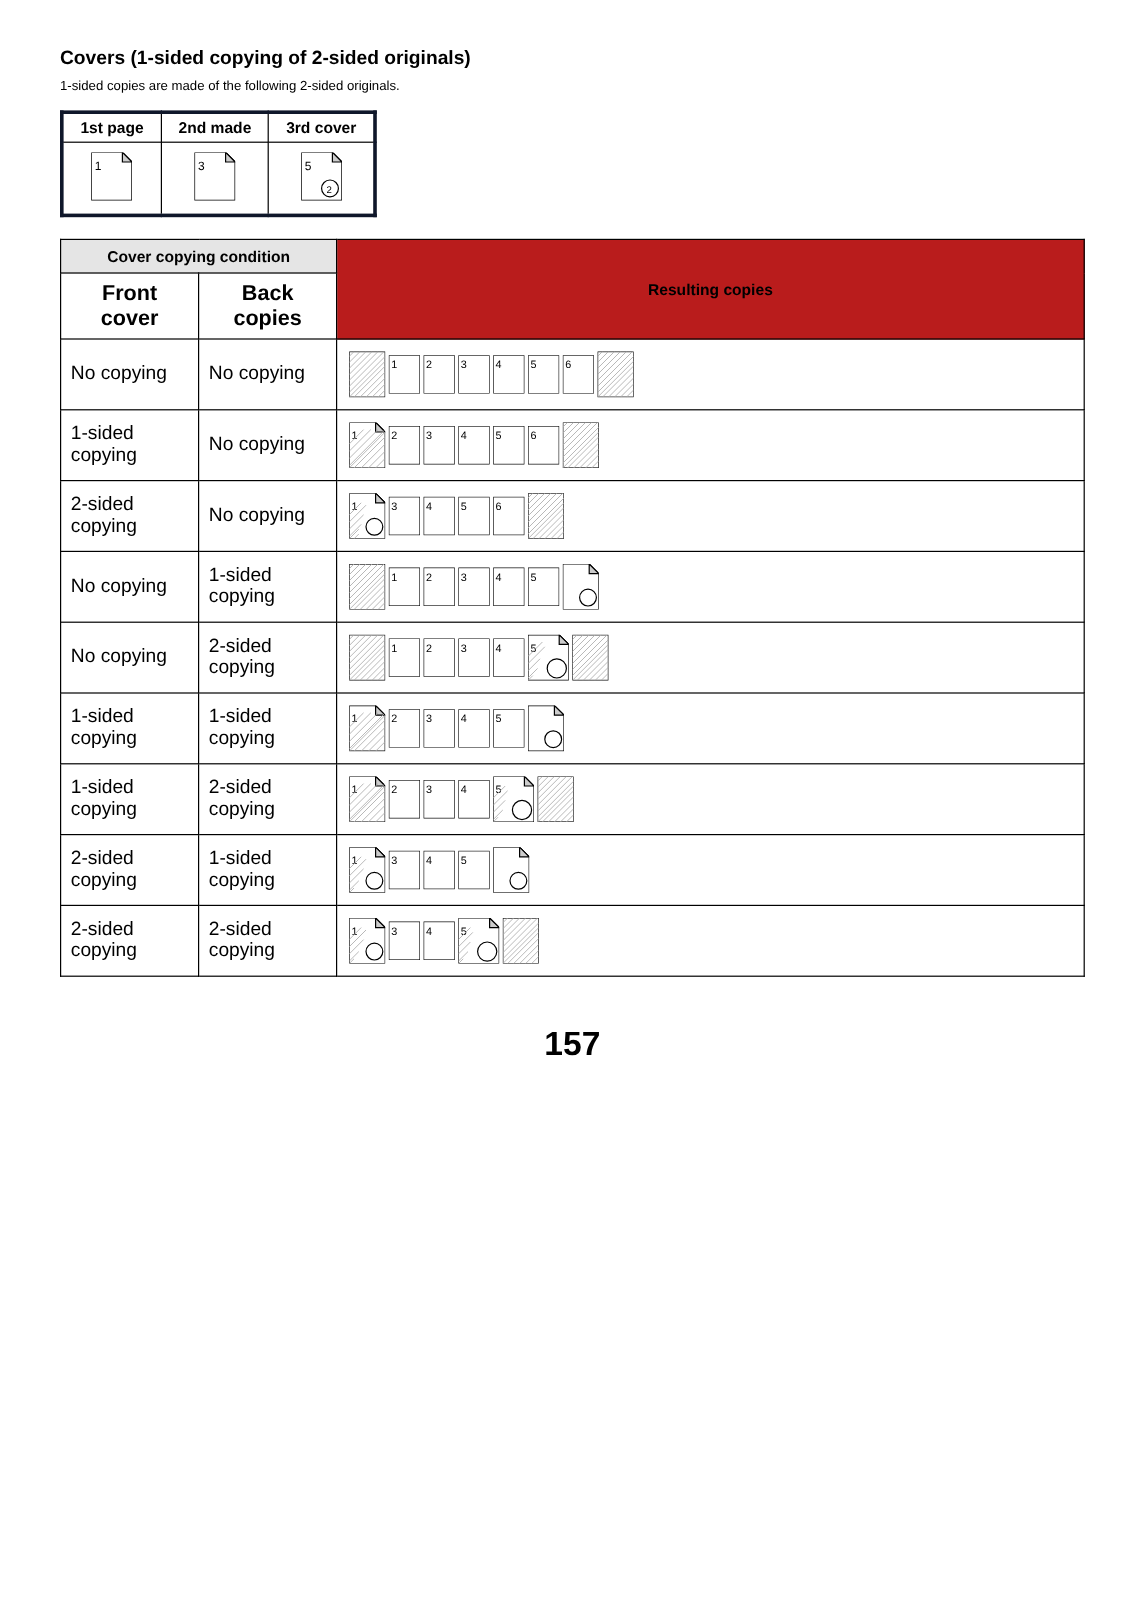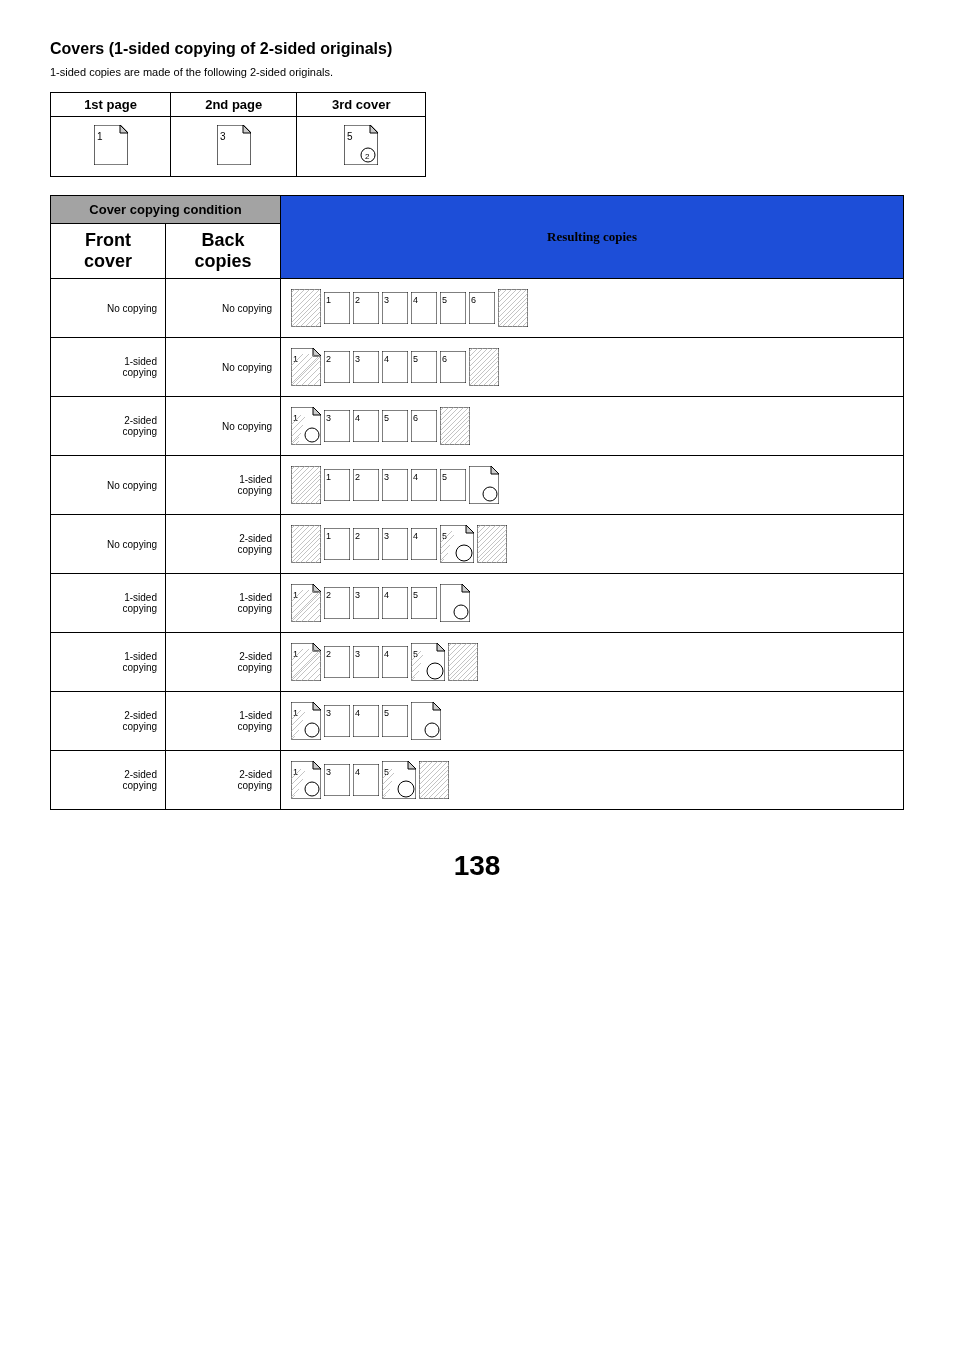--- a/index.html
+++ b/index.html
@@ -17,24 +17,24 @@
       font-weight: bold;
       margin-bottom: 8px;
     }
     .subtitle {
       font-size: 11px;
       margin-bottom: 14px;
     }
 
     
     .originals-table {
-      border: 1px solid #0f172a;
+      border: 3px solid #0f172a;
       border-collapse: collapse;
       margin-bottom: 18px;
-      width: 376px;
+      width: 264px;
     }
     .originals-table th {
       border: 1px solid #000;
       padding: 4px 14px;
       font-weight: bold;
       font-size: 13px;
       text-align: center;
       background: #fff;
     }
     .originals-table td {
@@ -52,36 +52,35 @@
     }
     .main-table th, .main-table td {
       border: 1px solid #000;
       padding: 6px 8px;
       vertical-align: middle;
     }
     .main-table .header-condition {
       text-align: center;
       font-weight: bold;
       font-size: 13px;
-      background: #a3a3a3;
+      background: #e5e5e5;
     }
     .main-table .header-resulting {
       text-align: center;
       font-weight: bold;
       font-size: 13px;
-      background: #1d4ed8;
-      font-family: Liberation Serif, serif;
+      background: #b91c1c;
     }
     .main-table .subheader {
       font-weight: bold;
       font-size: 18px;
     }
     .main-table .cell-condition {
-      text-align: right;
-      font-size: 10px;
+      text-align: left;
+      font-size: 16px;
       width: 110px;
     }
     .main-table .cell-result {
       padding: 6px 4px;
       vertical-align: middle;
     }
 
     .result-cell {
       display: flex;
       flex-direction: row;
@@ -101,21 +100,21 @@
 </head>
 <body>
 
 <h1>Covers (1-sided copying of 2-sided originals)</h1>
 <p class="subtitle">1-sided copies are made of the following 2-sided originals.</p>
 
 <table class="originals-table">
   <tbody>
       <tr>
     <th>1st page</th>
-    <th>2nd page</th>
+    <th>2nd made</th>
     <th>3rd cover</th>
   </tr>
   <tr>
     <td>
       
       <svg width="34" height="40" viewBox="0 0 34 40">
         <polygon points="0,0 26,0 34,8 34,40 0,40" fill="white" stroke="black" stroke-width="1.2"></polygon>
         <polygon points="26,0 34,8 26,8" fill="#ccc" stroke="black" stroke-width="1"></polygon>
         <text x="3" y="15" font-size="10" font-family="Arial">1</text>
       </svg>
@@ -685,13 +684,13 @@
             <line x1="19" y1="38" x2="30" y2="27" stroke="#aaa" stroke-width="0.7"></line>
             <line x1="24" y1="38" x2="30" y2="32" stroke="#aaa" stroke-width="0.7"></line>
           </svg>
         </div>
       </td>
     </tr>
 
   </tbody>
 </table>
 
-<div class="page-footer">138</div>
+<div class="page-footer">157</div>
 
 </body></html>

